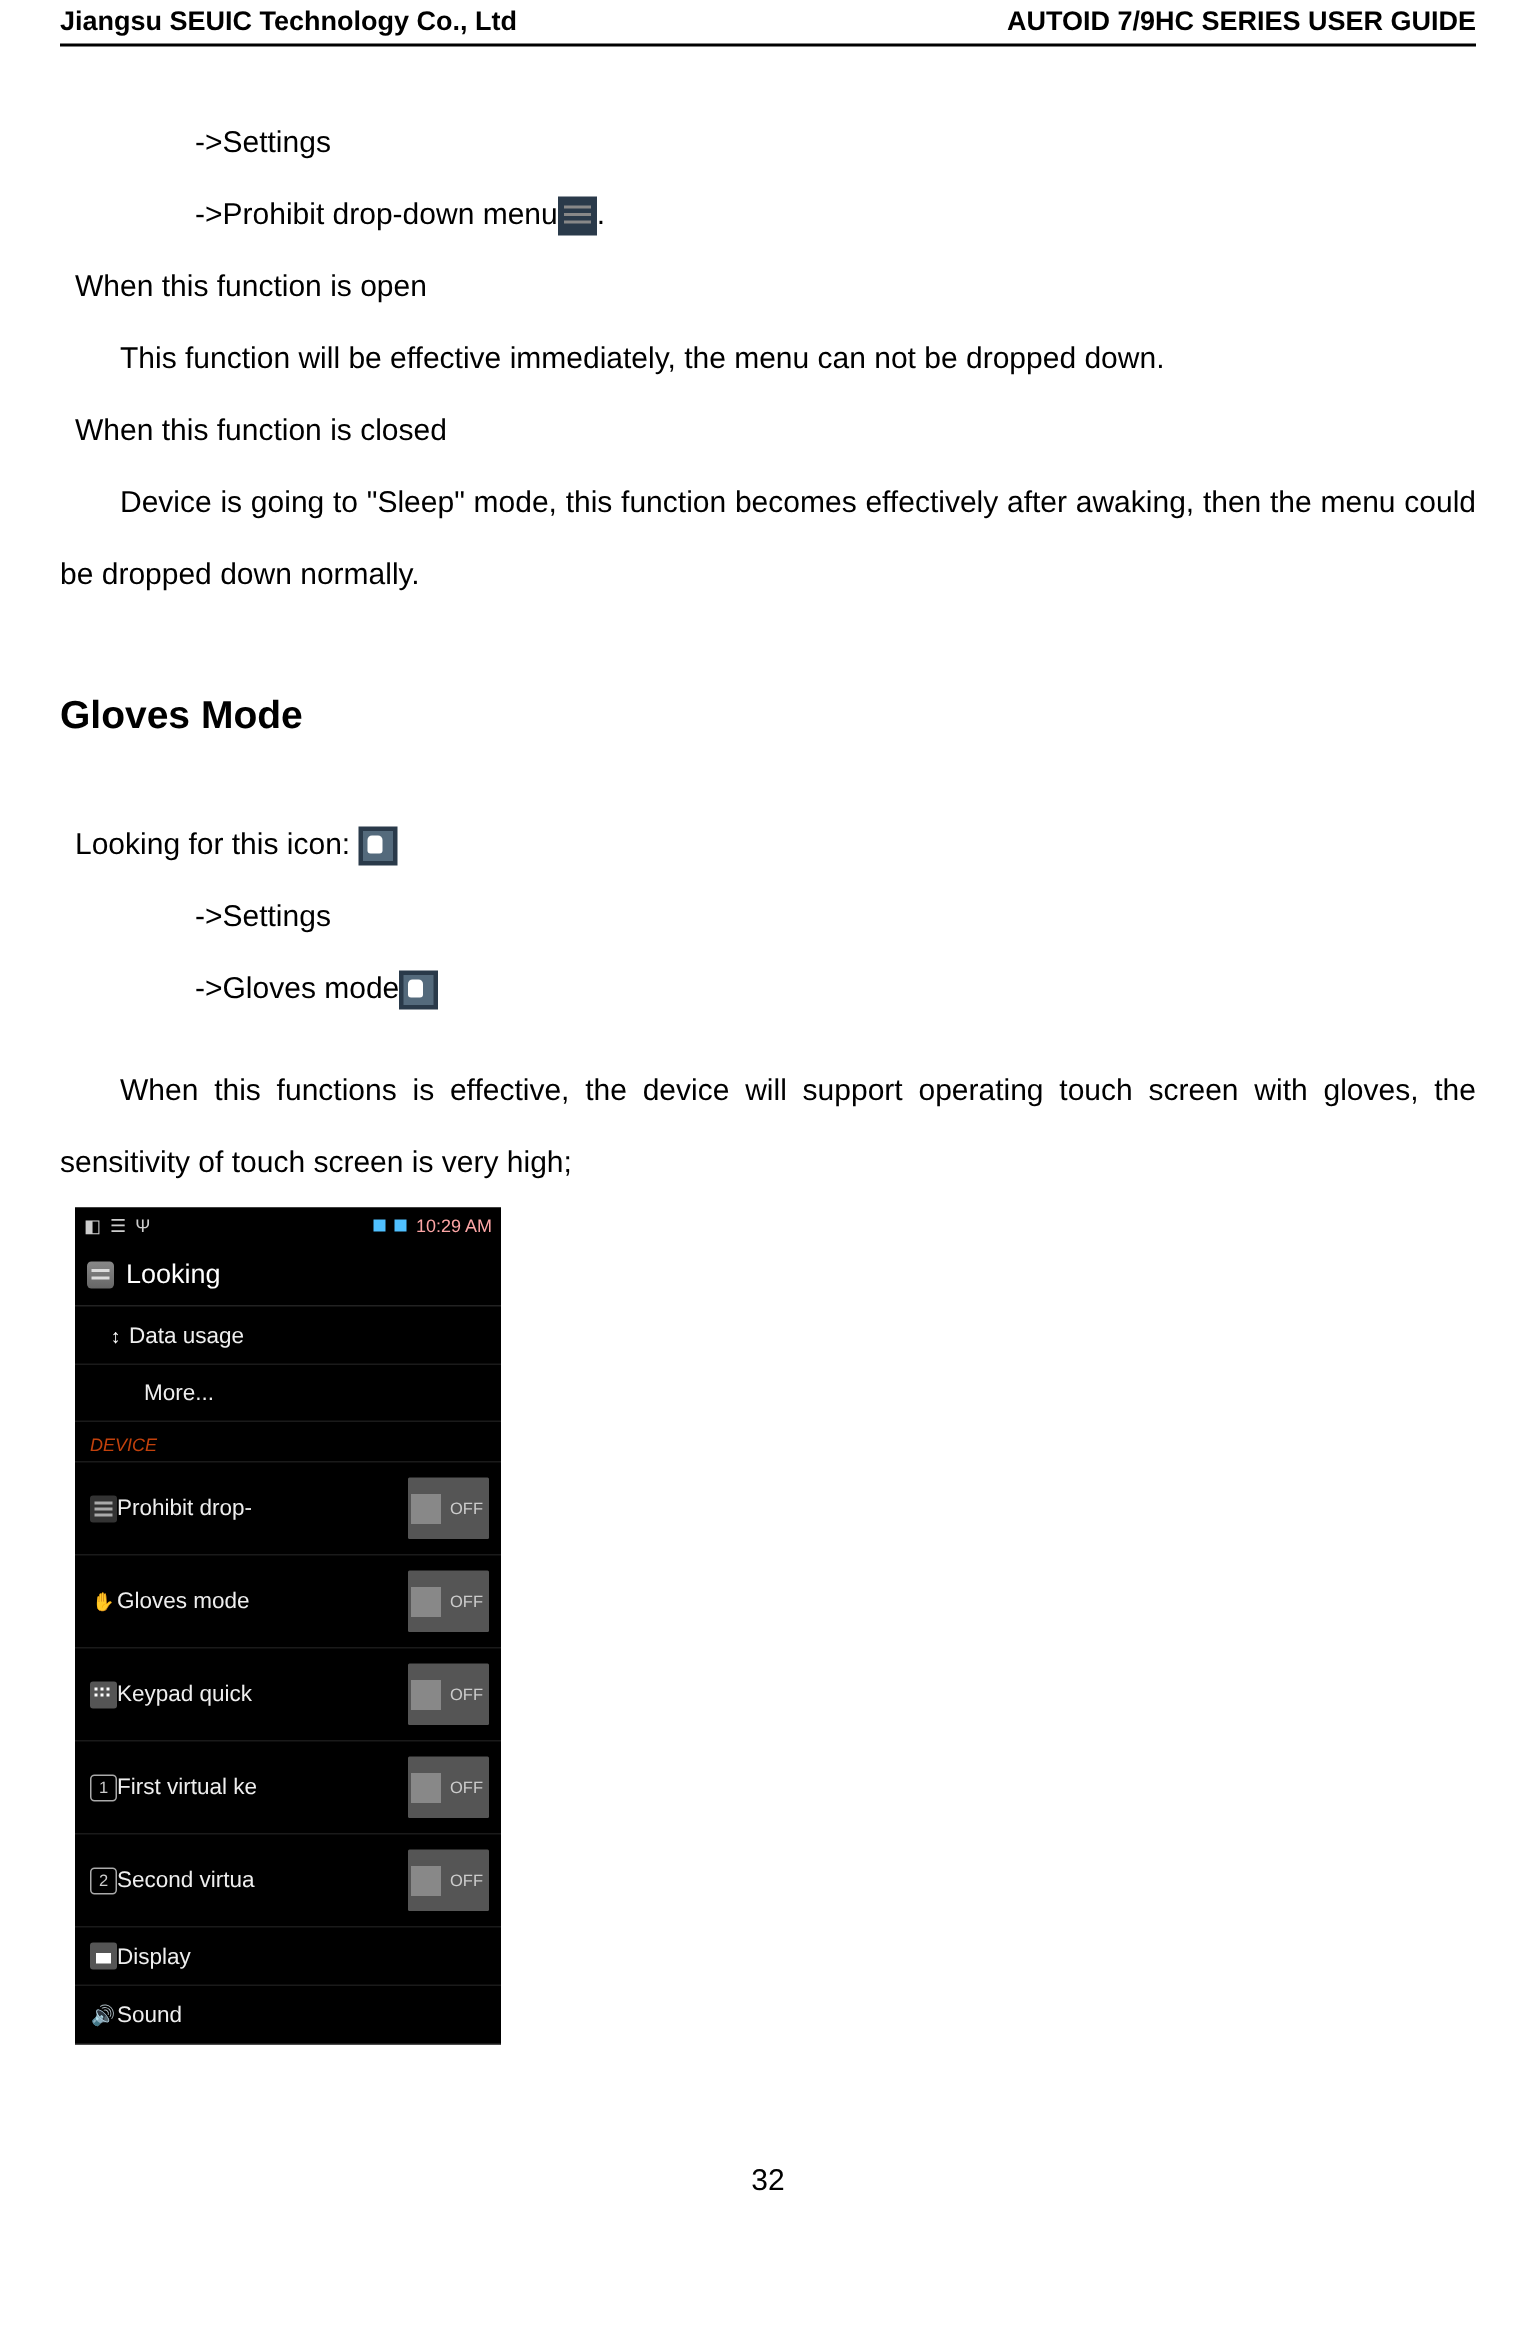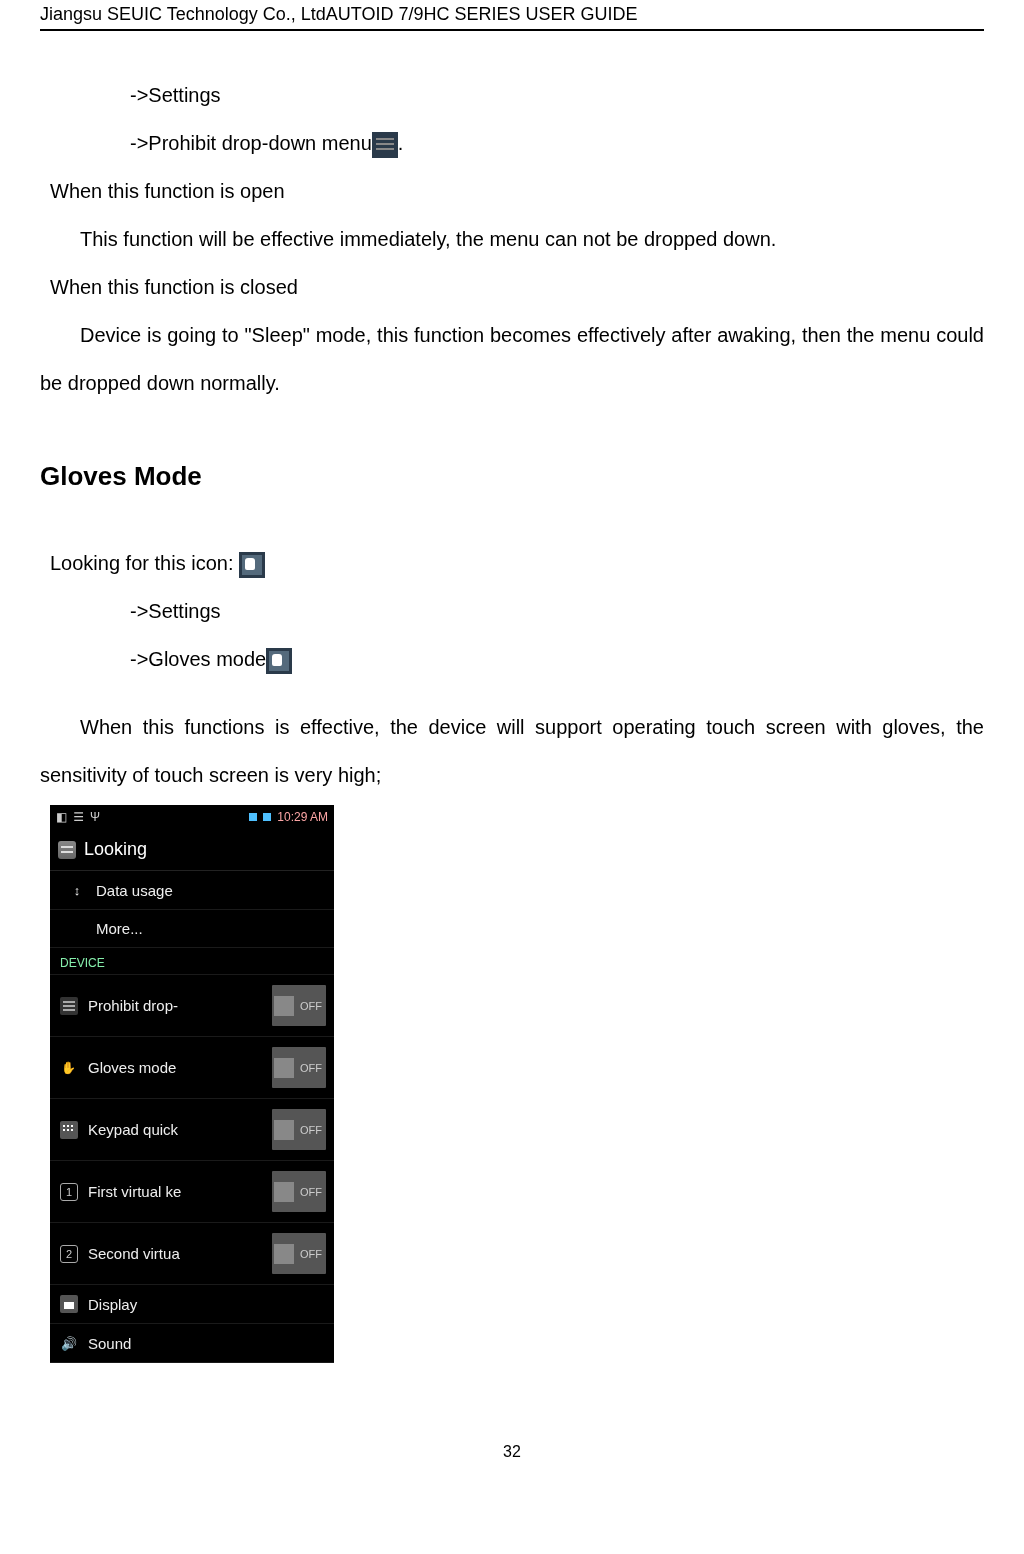--- a/index.html
+++ b/index.html
@@ -9,22 +9,22 @@
     background: #fff;
     color: #000;
     width: 1024px;
   }
   .page {
     padding: 0 40px 30px 40px;
     box-sizing: border-box;
   }
   .header {
     display: flex;
-    justify-content: flex-start;
-    font-weight: normal;
+    justify-content: space-between;
+    font-weight: bold;
     font-size: 18px;
     padding-top: 4px;
     margin-bottom: 4px;
   }
   .header-line {
     border-bottom: 2px solid #000;
     margin-bottom: 40px;
   }
   .content-text {
     font-size: 20px;
@@ -120,27 +120,27 @@
     content: ""; position: absolute; left: 3px; right: 3px; height: 2px; background: #ddd;
   }
   .settings-header .slider-icon::before { top: 5px; }
   .settings-header .slider-icon::after { top: 10px; }
 
   .list-item {
     display: flex;
     align-items: center;
     padding: 10px 8px 10px 10px;
     border-bottom: 1px solid #1a1a1a;
-    gap: 10px;
+    gap: 0;
     overflow: hidden;
     white-space: nowrap;
   }
   .list-item.indent { padding-left: 18px; }
   .list-label { flex: 1; overflow: hidden; text-overflow: clip; color: #eee; font-size: 15px; }
-  .section-label { color: #86efac; font-size: 12px; padding: 8px 8px 4px 10px; border-bottom: 1px solid #1a1a1a; }
+  .section-label { color: #c2410c; font-size: 12px; padding: 8px 8px 4px 10px; border-bottom: 1px solid #1a1a1a; font-style: italic; }
 
   .toggle {
     width: 54px; height: 41px;
     background: #555;
     display: flex; align-items: center; justify-content: flex-start;
     padding: 0 2px;
     box-sizing: border-box;
     border-radius: 1px;
     color: #ccc;
     font-size: 11px;
@@ -161,21 +161,21 @@
   .mini-icon.hand::before { content: "\270B"; font-size:12px; color:#ccc; }
   .mini-icon.keypad { background:#555; border-radius:2px; position:relative; }
   .mini-icon.keypad::before {
     content:""; position:absolute; left:3px; top:4px; width:2px; height:2px; background:#fff;
     box-shadow: 4px 0 0 #fff, 8px 0 0 #fff, 0 4px 0 #fff, 4px 4px 0 #fff, 8px 4px 0 #fff;
   }
   .mini-icon.box { border:1px solid #aaa; border-radius:3px; box-sizing:border-box; font-size:11px; color:#ccc; }
   .mini-icon.sound::before { content:"\1F50A"; font-size:13px; }
   .mini-icon.display { background:#555; border-radius:2px; }
   .mini-icon.display::before { content:""; display:block; width:10px; height:7px; background:#fff; margin:3px auto 0 auto; }
-  .page-number { text-align: center; font-size: 16px; margin-top: 80px; }
+  .page-number { text-align: center; font-size: 20px; margin-top: 80px; }
 </style>
 </head>
 <body>
 
 <div class="page">
   <div class="header">
     <span>Jiangsu SEUIC Technology Co., Ltd</span>
     <span>AUTOID 7/9HC SERIES USER GUIDE</span>
   </div>
   <div class="header-line"></div>

